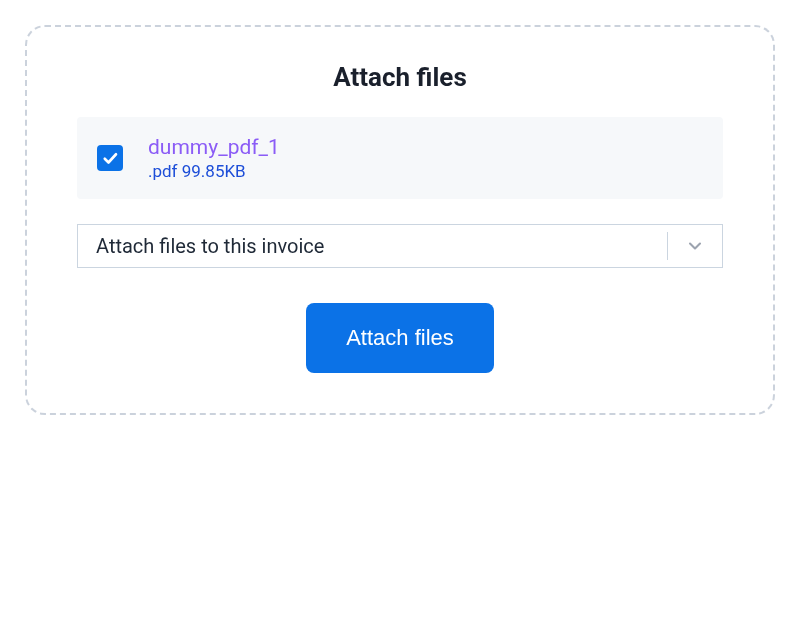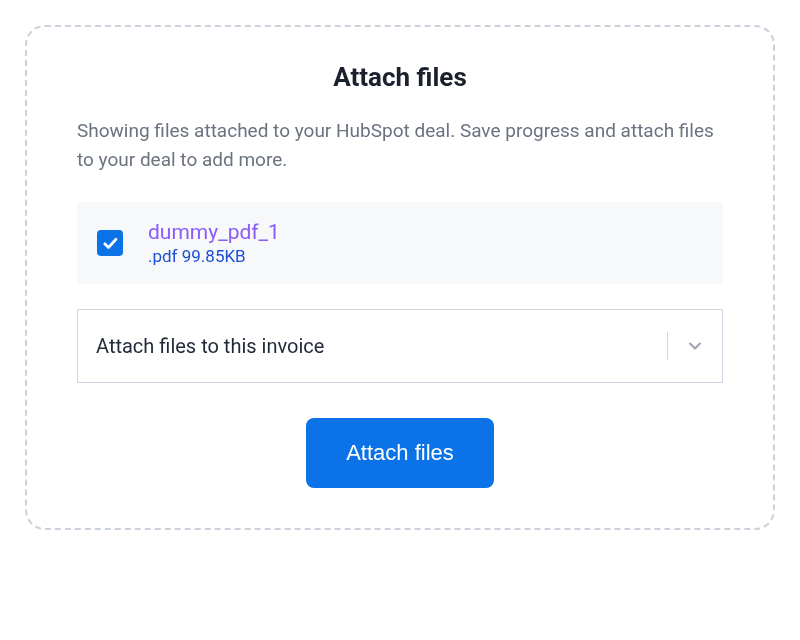--- a/index.html
+++ b/index.html
@@ -81,21 +81,21 @@
       font-size: 17px;
       color: #1d4ed8;
     }
     
     .select-wrapper {
       position: relative;
       border: 1px solid #cbd5e0;
       background: #ffffff;
       display: flex;
       align-items: center;
-      height: 74px;
+      height: 44px;
       margin-bottom: 35px;
       cursor: pointer;
     }
     
     .select-label {
       flex: 1;
       padding: 0 18px;
       font-size: 20px;
       color: #1f2937;
     }
@@ -135,21 +135,20 @@
       cursor: pointer;
     }
   </style>
 </head>
 <body>
 
 <div class="modal-container">
 
   <h2 class="modal-title">Attach files</h2>
 
-  <p class="modal-description">Showing files attached to your HubSpot deal. Save progress and attach files to your deal to add more.</p>
 
   <div class="file-row">
     <div class="checkbox-wrapper">
       <svg viewBox="0 0 24 24" fill="none" stroke="#ffffff" stroke-width="3.5" stroke-linecap="round" stroke-linejoin="round">
         <polyline points="5 13 10 18 20 7"></polyline>
       </svg>
     </div>
     <div class="file-info">
       <div class="file-name">dummy_pdf_1</div>
       <div class="file-meta">.pdf 99.85KB</div>

